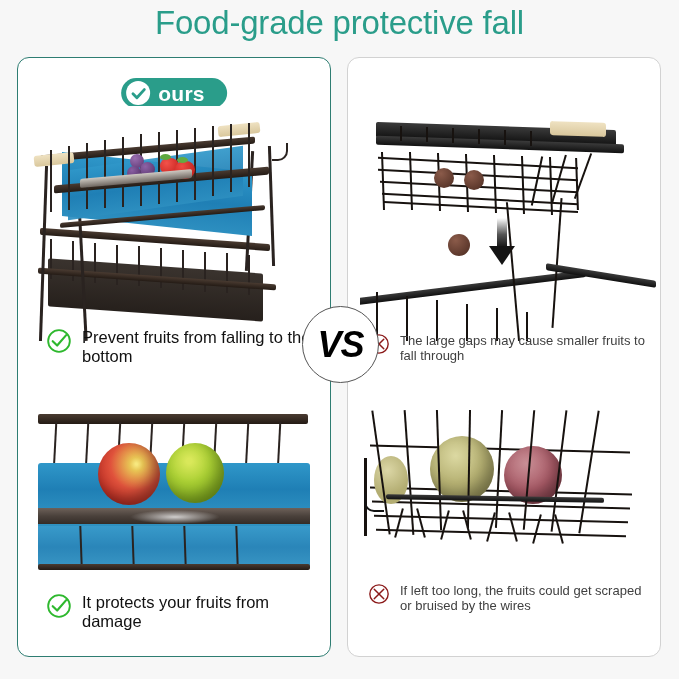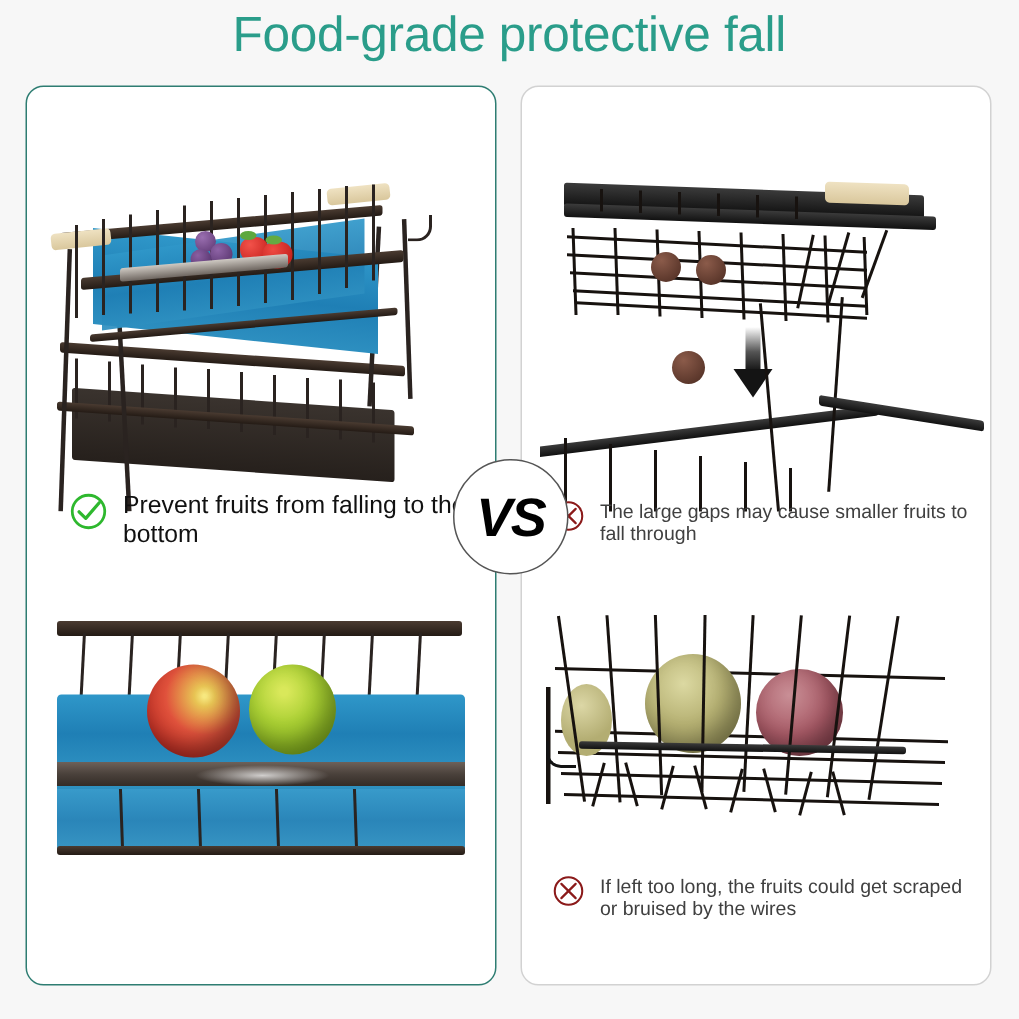--- a/index.html
+++ b/index.html
@@ -108,20 +108,28 @@
   }
   .arrow-down{position:absolute;}
 </style>
 </head>
 <body>
 
 <div class="title">Food-grade protective fall</div>
 
 <div class="panel panel-ours">
 
+  <div class="badge badge-ours">
+    <span class="badge-mark">
+      <svg width="17" height="17" viewBox="0 0 24 24" aria-hidden="true">
+        <path d="M4 12.5 L9.5 18 L20 6.5" fill="none" stroke="#2a9d8a" stroke-width="4" stroke-linecap="round" stroke-linejoin="round"></path>
+      </svg>
+    </span>
+    <span class="badge-label">ours</span>
+  </div>
 
   <div class="photo ph-tl">
 
     <div class="bar" style="left:20px;top:130px;width:230px;height:7px;transform:skewY(4deg);"></div>
 
     <div class="tray" style="left:28px;top:160px;width:215px;height:48px;transform:skewY(4deg);"></div>
 
     <div class="wire" style="left:30px;top:133px;width:2px;height:40px;"></div>
     <div class="wire" style="left:52px;top:135px;width:2px;height:40px;"></div>
     <div class="wire" style="left:74px;top:137px;width:2px;height:40px;"></div>
@@ -216,20 +224,29 @@
     <div class="bar" style="left:18px;top:166px;width:272px;height:6px;"></div>
 
     <div class="fruit" style="left:78px;top:45px;width:62px;height:62px;
         background:radial-gradient(circle at 62% 34%,#f7e87f 2%,#e8c454 12%,#e0523c 46%,#b9241d 88%);
         box-shadow:inset -6px -8px 14px rgba(0,0,0,.35);"></div>
     <div class="fruit" style="left:146px;top:45px;width:58px;height:60px;
         background:radial-gradient(circle at 40% 30%,#d9e85a 5%,#a9cf33 40%,#79a818 90%);
         box-shadow:inset -6px -8px 14px rgba(0,0,0,.3);"></div>
   </div>
 
+  <div class="cap cap-ours cap-bl">
+    <span class="cap-icon">
+      <svg width="26" height="26" viewBox="0 0 24 24" aria-hidden="true">
+        <circle cx="12" cy="12" r="10" fill="none" stroke="#2eb82e" stroke-width="1.7"></circle>
+        <path d="M6.2 12.2 L10.3 16.2 L18.6 6.6" fill="none" stroke="#2eb82e" stroke-width="2" stroke-linecap="round" stroke-linejoin="round"></path>
+      </svg>
+    </span>
+    <span class="cap-text">It protects your fruits from damage</span>
+  </div>
 </div>
 
 <div class="panel panel-other">
 
 
   <div class="photo ph-tr">
 
     <div class="bar-blk" style="left:16px;top:20px;width:240px;height:16px;transform:skewY(2deg);"></div>
     <div class="bar-blk" style="left:16px;top:34px;width:248px;height:9px;transform:skewY(2deg);"></div>
 

